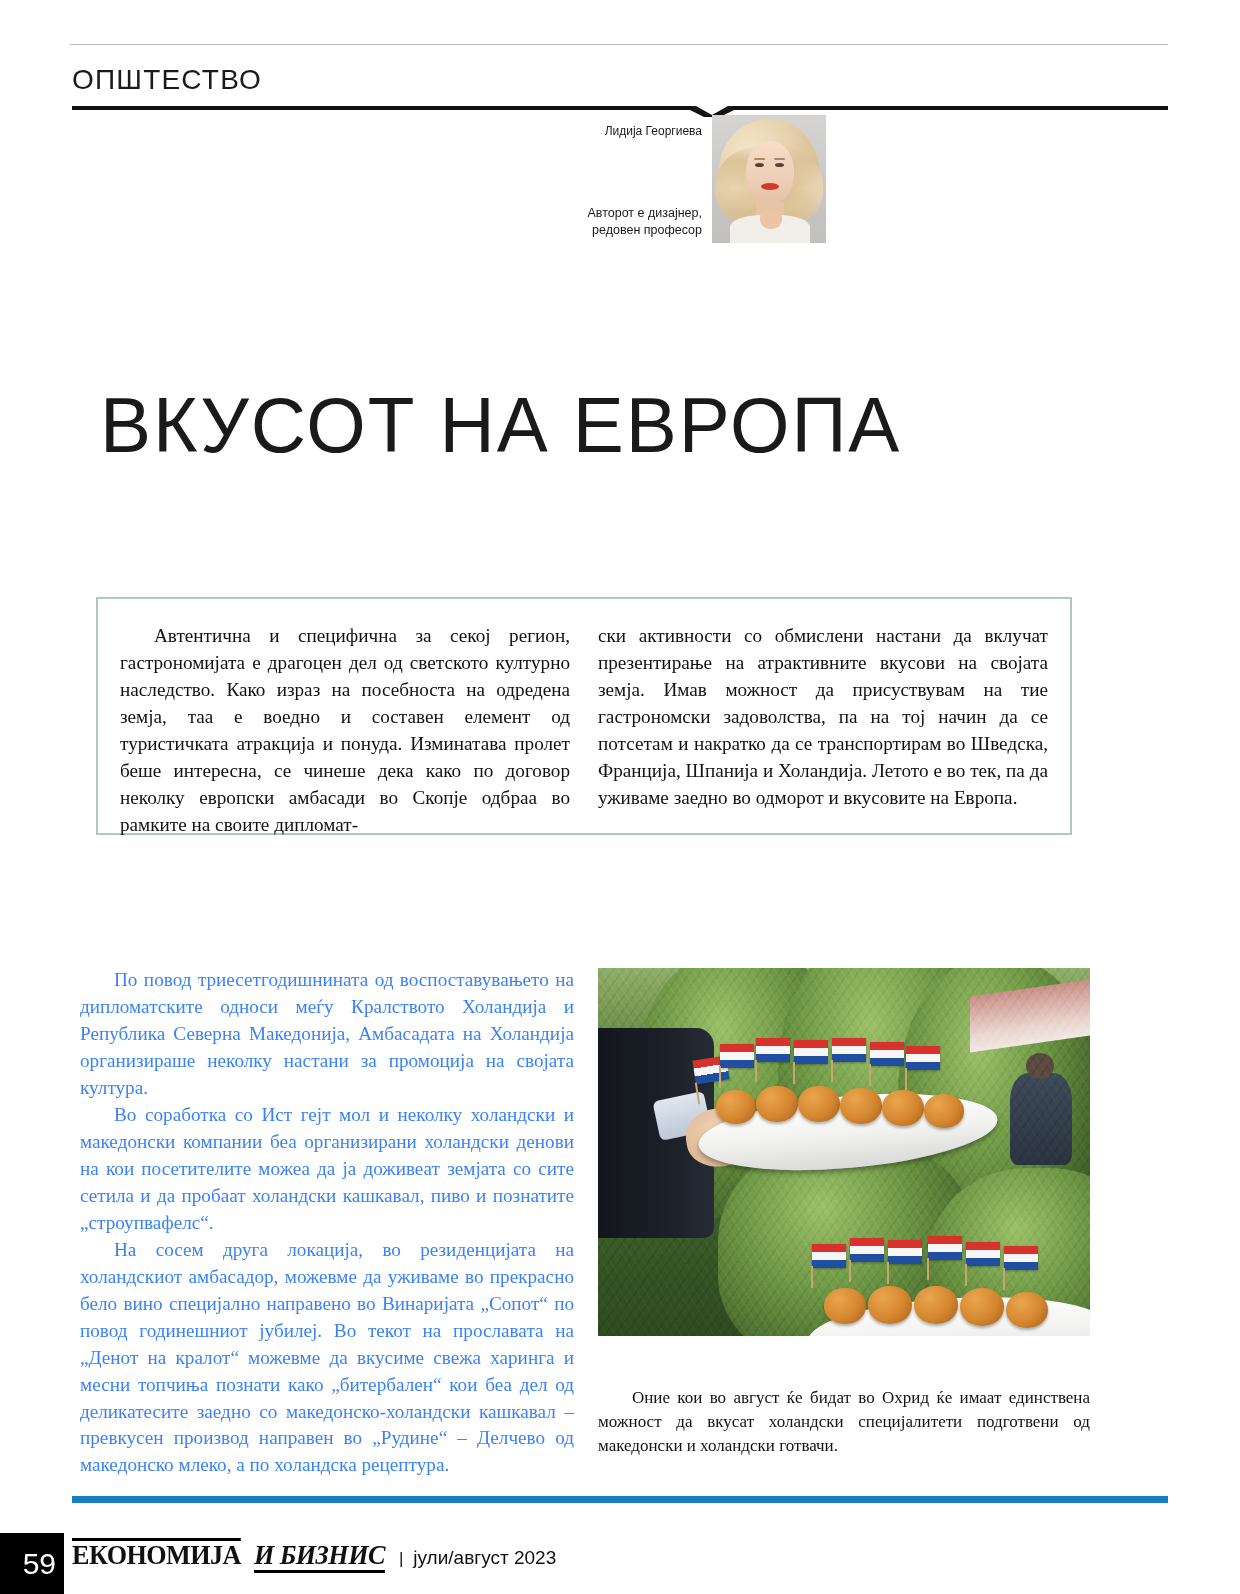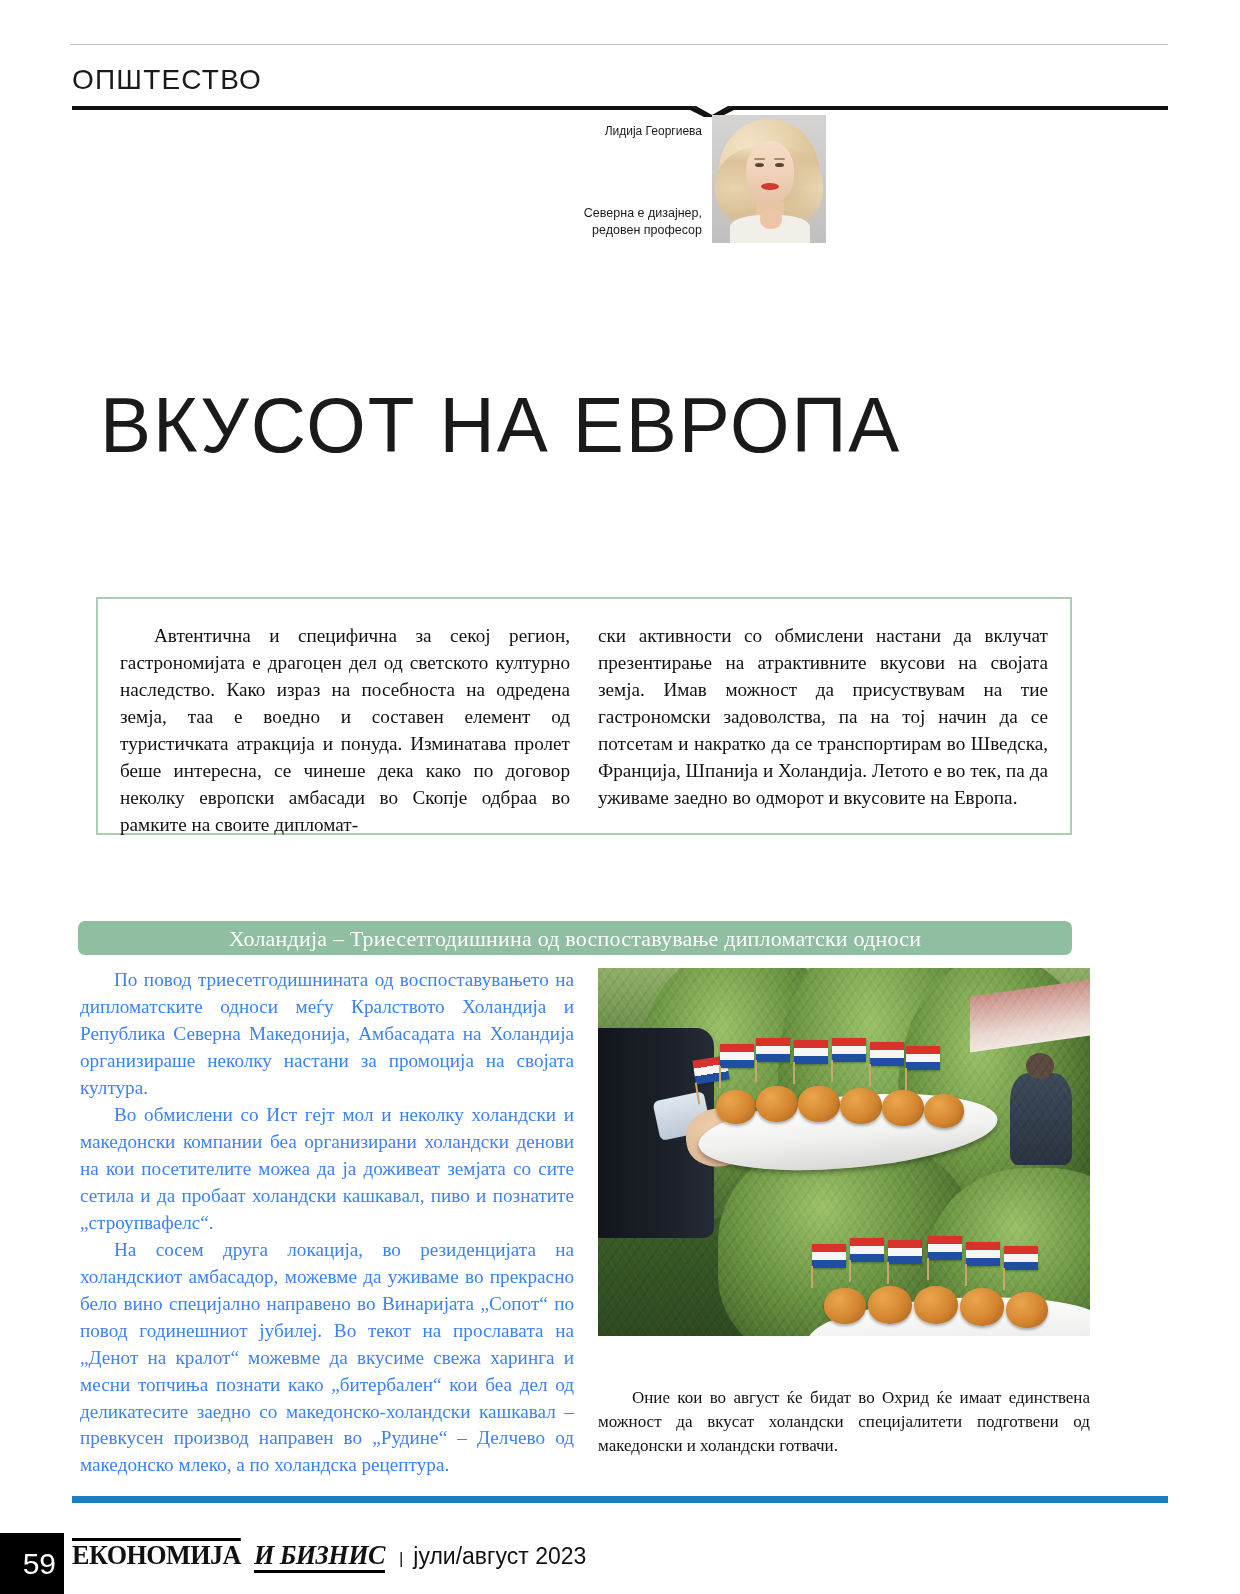--- a/index.html
+++ b/index.html
@@ -426,21 +426,21 @@
     transform-origin: left bottom;
   }
   .masthead .sep {
     font-family: "Liberation Sans", sans-serif;
     font-size: 17px;
     color: #111;
     padding: 0 2px;
   }
   .masthead .issue {
     font-family: "Liberation Sans", sans-serif;
-    font-size: 23px;
+    font-size: 19px;
     color: #111;
   }
 </style>
 </head>
 <body>
 
 <div class="page">
 
   <div class="top-hairline"></div>
 
@@ -449,21 +449,21 @@
   <div class="rule-heavy">
     <svg width="1096" height="11" viewBox="0 0 1096 11" xmlns="http://www.w3.org/2000/svg">
       <path d="M0,0 H620 L640,11 L660,0 H1096 V4 H662 L640,15 L618,4 H0 Z" fill="#111111"></path>
       <rect x="0" y="0" width="620" height="4" fill="#111111"></rect>
       <rect x="660" y="0" width="436" height="4" fill="#111111"></rect>
       <path d="M620,0 L640,12 L660,0 L656,0 L640,9 L624,0 Z" fill="#111111"></path>
     </svg>
   </div>
 
   <div class="author-name">Лидија Георгиева</div>
-  <div class="author-role">Северна е дизајнер,
+  <div class="author-role">Авторот е дизајнер,
 редовен професор</div>
 
   <div class="portrait">
     <div class="bg"></div>
     <div class="hair"></div>
     <div class="face"></div>
     <div class="brow l"></div>
     <div class="brow r"></div>
     <div class="eye l"></div>
     <div class="eye r"></div>
@@ -477,27 +477,24 @@
 
   <div class="lede">
     <div class="col">
       <p class="indent">Автентична и специфична за секој регион, гастрономијата е драгоцен дел од светското културно наследство. Како израз на посебноста на одредена земја, таа е воедно и составен елемент од туристичката атракција и понуда. Изминатава пролет беше интересна, се чинеше дека како по договор неколку европски амбасади во Скопје одбраа во рамките на своите дипломат-</p>
     </div>
     <div class="col">
       <p>ски активности со обмислени настани да вклучат презентирање на атрактивните вкусови на својата земја. Имав можност да присуствувам на тие гастрономски задоволства, па на тој начин да се потсетам и накратко да се транспортирам во Шведска, Франција, Шпанија и Холандија. Летото е во тек, па да уживаме заедно во одморот и вкусовите на Европа.</p>
     </div>
   </div>
 
-  <div class="section-banner">
-    <span class="label">Холандија – Триесетгодишнина од воспоставување дипломатски односи</span>
-  </div>
 
   <div class="body-left">
     <p>По повод триесетгодишнината од воспоставувањето на дипломатските односи меѓу Кралството Холандија и Република Северна Македонија, Амбасадата на Холандија организираше неколку настани за промоција на својата култура.</p>
-    <p>Во обмислени со Ист гејт мол и неколку холандски и македонски компании беа организирани холандски денови на кои посетителите можеа да ја доживеат земјата со сите сетила и да пробаат холандски кашкавал, пиво и познатите „строупвафелс“.</p>
+    <p>Во соработка со Ист гејт мол и неколку холандски и македонски компании беа организирани холандски денови на кои посетителите можеа да ја доживеат земјата со сите сетила и да пробаат холандски кашкавал, пиво и познатите „строупвафелс“.</p>
     <p>На сосем друга локација, во резиденцијата на холандскиот амбасадор, можевме да уживаме во прекрасно бело вино специјално направено во Винаријата „Сопот“ по повод годинешниот јубилеј. Во текот на прославата на „Денот на кралот“ можевме да вкусиме свежа харинга и месни топчиња познати како „битербален“ кои беа дел од деликатесите заедно со македонско-холандски кашкавал – превкусен производ направен во „Рудине“ – Делчево од македонско млеко, а по холандска рецептура.</p>
   </div>
 
   <div class="photo">
     <div class="sky"></div>
     <div class="tree t1"></div>
     <div class="tree t2"></div>
     <div class="tree t3"></div>
     <div class="tree t4"></div>
     <div class="tree t5"></div>

